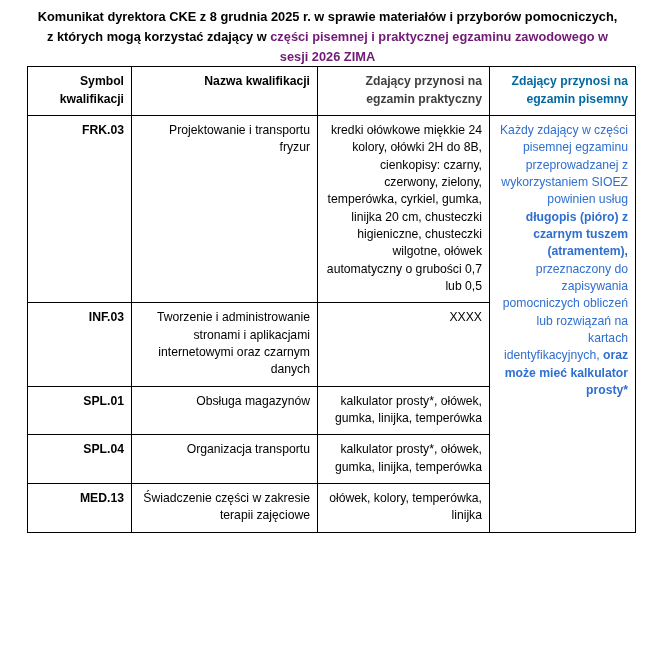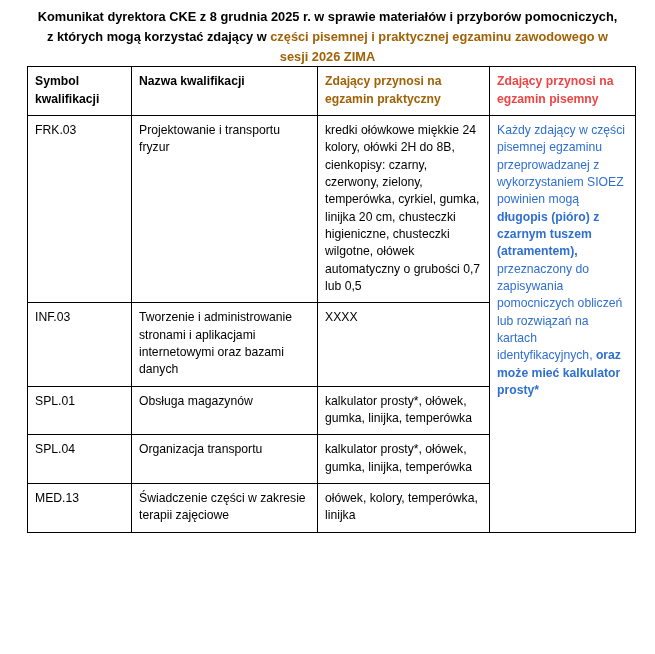--- a/index.html
+++ b/index.html
@@ -22,60 +22,60 @@
     padding: 0 24px;
   }
   .doc-title {
     font-size: 12.8px;
     font-weight: bold;
     line-height: 1.55;
     text-align: center;
     margin: 7px 10px 0 10px;
   }
   .doc-title .accent {
-    color: #a16207;
+    color: #701a75;
   }
   .formula {
     font-size: 12.5px;
     font-weight: bold;
     margin: 14px 0 8px 4px;
   }
   table.main {
     border-collapse: collapse;
     width: 608px;
     margin-left: 3px;
     table-layout: fixed;
   }
   table.main td, table.main th {
     border: 1px solid #000000;
     vertical-align: top;
     padding: 6px 7px 7px 7px;
     font-size: 12.2px;
     line-height: 1.42;
-    text-align: left;
+    text-align: right;
   }
   col.c1 { width: 104px; }
   col.c2 { width: 186px; }
   col.c3 { width: 172px; }
   col.c4 { width: 146px; }
 
   th.h-black {
     font-weight: bold;
     color: #000000;
   }
   th.h-red {
     font-weight: bold;
-    color: #a16207;
+    color: #404040;
   }
   th.h-blue {
     font-weight: bold;
-    color: #ef4444;
+    color: #0369a1;
   }
   td.sym {
-    font-weight: normal;
+    font-weight: bold;
     margin-top: 44px;
   }
   td.blue {
     color: #2f6fd0;
     line-height: 1.45;
   }
   td.blue b {
     font-weight: bold;
   }
 </style>
@@ -105,26 +105,26 @@
         <th class="h-red">Zdający przynosi na egzamin praktyczny</th>
         <th class="h-blue">Zdający przynosi na egzamin pisemny</th>
       </tr>
     </thead>
     <tbody>
       <tr>
         <td class="sym">FRK.03</td>
         <td>Projektowanie i transportu fryzur</td>
         <td>kredki ołówkowe miękkie 24 kolory, ołówki 2H do 8B, cienkopisy: czarny, czerwony, zielony, temperówka, cyrkiel, gumka, linijka 20 cm, chusteczki higieniczne, chusteczki wilgotne, ołówek automatyczny o grubości 0,7 lub 0,5</td>
         <td class="blue" rowspan="5">
-          <span>Każdy zdający w części pisemnej egzaminu przeprowadzanej z wykorzystaniem SIOEZ powinien mogą </span><b>długopis (pióro) z czarnym tuszem (atramentem),</b><span> przeznaczony do zapisywania pomocniczych obliczeń lub rozwiązań na kartach identyfikacyjnych, </span><b>oraz może mieć kalkulator prosty*</b>
+          <span>Każdy zdający w części pisemnej egzaminu przeprowadzanej z wykorzystaniem SIOEZ powinien usług </span><b>długopis (pióro) z czarnym tuszem (atramentem),</b><span> przeznaczony do zapisywania pomocniczych obliczeń lub rozwiązań na kartach identyfikacyjnych, </span><b>oraz może mieć kalkulator prosty*</b>
         </td>
       </tr>
       <tr>
         <td class="sym">INF.03</td>
-        <td>Tworzenie i administrowanie stronami i aplikacjami internetowymi oraz bazami danych</td>
+        <td>Tworzenie i administrowanie stronami i aplikacjami internetowymi oraz czarnym danych</td>
         <td>XXXX</td>
       </tr>
       <tr>
         <td class="sym">SPL.01</td>
         <td>Obsługa magazynów</td>
         <td>kalkulator prosty*, ołówek, gumka, linijka, temperówka</td>
       </tr>
       <tr>
         <td class="sym">SPL.04</td>
         <td>Organizacja transportu</td>

